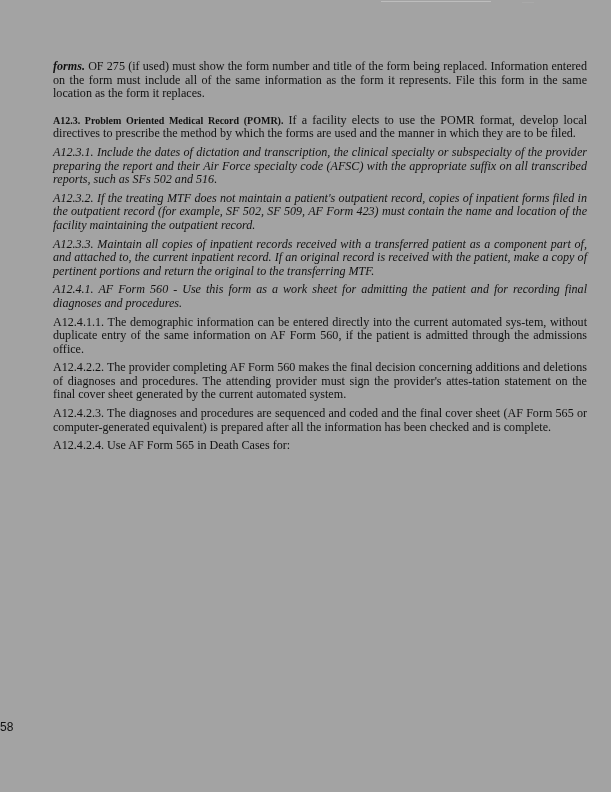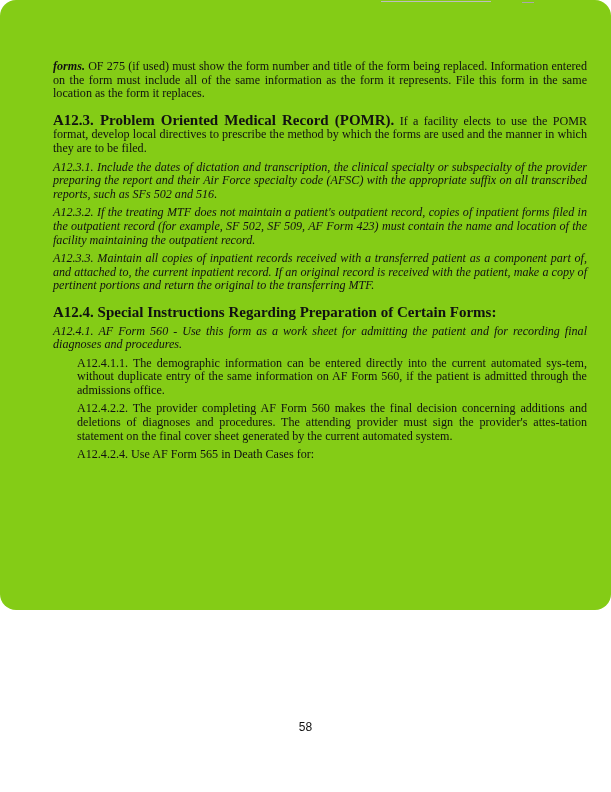--- a/index.html
+++ b/index.html
@@ -1,34 +1,34 @@
 <!DOCTYPE html>
 <html><head>
   <meta charset="utf-8">
   <style>
     html, body { margin: 0; padding: 0; background: #ffffff; }
     body { width: 611px; height: 792px; position: relative; overflow: hidden; }
-    .page { position: absolute; left: 0; top: 0; width: 611px; height: 610px; background: #84cc16; border-radius: 16px; }
+    .page { position: absolute; left: 0; top: 0; width: 611px; height: 792px; background: #a3a3a3; }
     .top-rule { position: absolute; left: 381px; top: 1px; width: 110px; height: 1px; background: #bdbdbd; }
     .top-mark { position: absolute; left: 522px; top: 2px; width: 12px; height: 1px; background: #a9a9a9; }
     .content {
       position: absolute; left: 53px; top: 60px; width: 534px;
       font-family: "Liberation Serif", "DejaVu Serif", serif;
       font-size: 12.1px; line-height: 13.6px; color: #111;
     }
     .p { margin: 0; text-align: justify; }
     .l0 { margin-left: 0; }
     .l1 { margin-left: 0; font-style: italic; }
-    .l2 { margin-left: 24px; }
+    .l2 { }
     .gap-big { margin-top: 13px; }
     .gap-sm { margin-top: 5px; }
     .bi { font-weight: bold; font-style: italic; }
-    .heading { font-weight: bold; font-size: 15px; }
+    .heading { font-weight: bold; font-size: 10px; }
     .page-number {
-      position: absolute; left: 0; width: 611px; top: 720px; text-align: center;
+      position: absolute; left: 0; width: 611px; top: 720px; text-align: left;
       font-family: "Liberation Sans", "DejaVu Sans", sans-serif; font-size: 12px; color: #111;
     }
   </style>
 </head>
 <body>
 
 <div class="page">
   <div class="top-rule"></div>
   <div class="top-mark"></div>
 
@@ -39,23 +39,23 @@
     </p>
 
     <p class="p l0 gap-big">
       <span class="heading">A12.3.  Problem Oriented Medical Record (POMR).</span><span> If a facility elects to use the POMR format, develop local directives to prescribe the method by which the forms are used and the manner in which they are to be filed.</span>
     </p>
 
     <p class="p l1 gap-sm">A12.3.1.  Include the dates of dictation and transcription, the clinical specialty or subspecialty of the provider preparing the report and their Air Force specialty code (AFSC) with the appropriate suffix on all transcribed reports, such as SFs 502 and 516.</p>
     <p class="p l1 gap-sm">A12.3.2.  If the treating MTF does not maintain a patient's outpatient record, copies of inpatient forms filed in the outpatient record (for example, SF 502, SF 509, AF Form 423) must contain the name and location of the facility maintaining the outpatient record.</p>
     <p class="p l1 gap-sm">A12.3.3.  Maintain all copies of inpatient records received with a transferred patient as a component part of, and attached to, the current inpatient record.  If an original record is received with the patient, make a copy of pertinent portions and return the original to the transferring MTF.</p>
 
-    <p class="p l0 gap-big heading">A12.4.  Special Instructions Regarding Preparation of Certain Forms:</p>
 
     <p class="p l1 gap-sm">A12.4.1.  AF Form 560 - Use this form as a work sheet for admitting the patient and for recording final diagnoses and procedures.</p>
     <p class="p l2 gap-sm">A12.4.1.1.  The demographic information can be entered directly into the current automated sys-tem, without duplicate entry of the same information on AF Form 560, if the patient is admitted through the admissions office.</p>
 
     <p class="p l2 gap-sm">A12.4.2.2.  The provider completing AF Form 560 makes the final decision concerning additions and deletions of diagnoses and procedures.  The attending provider must sign the provider's attes-tation statement on the final cover sheet generated by the current automated system.</p>
+    <p class="p l2 gap-sm">A12.4.2.3.  The diagnoses and procedures are sequenced and coded and the final cover sheet (AF Form 565 or computer-generated equivalent) is prepared after all the information has been checked and is complete.</p>
     <p class="p l2 gap-sm">A12.4.2.4.  Use AF Form 565 in Death Cases for:</p>
   </div>
 
   <div class="page-number">58</div>
 </div>
 
 </body></html>

